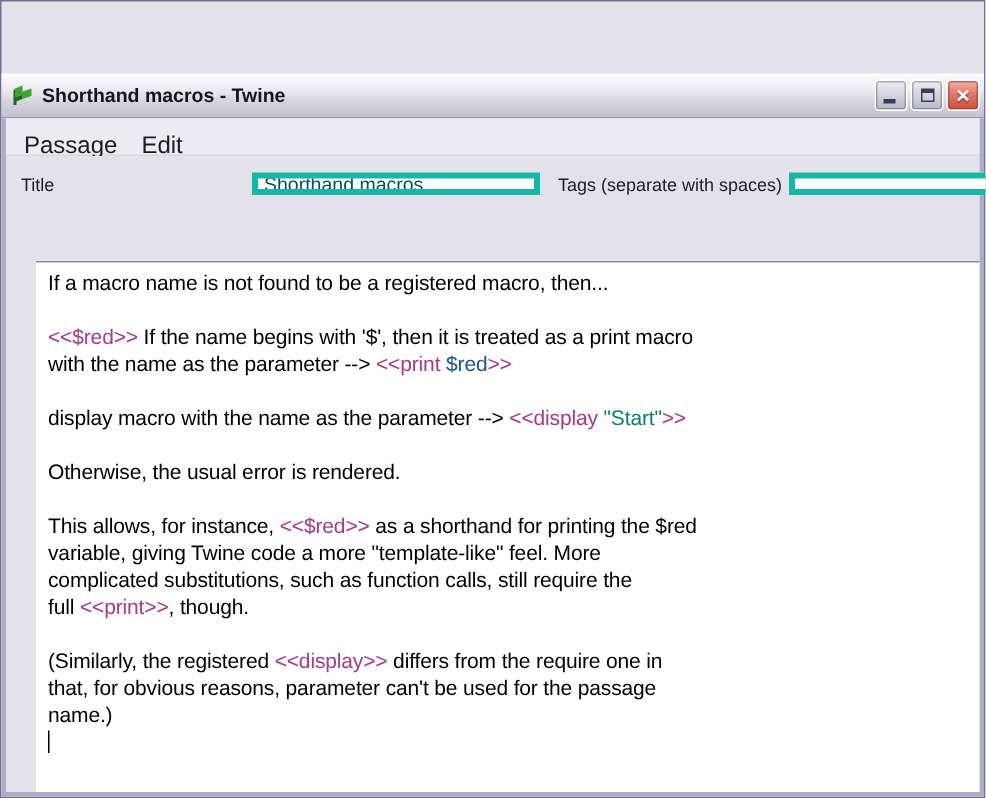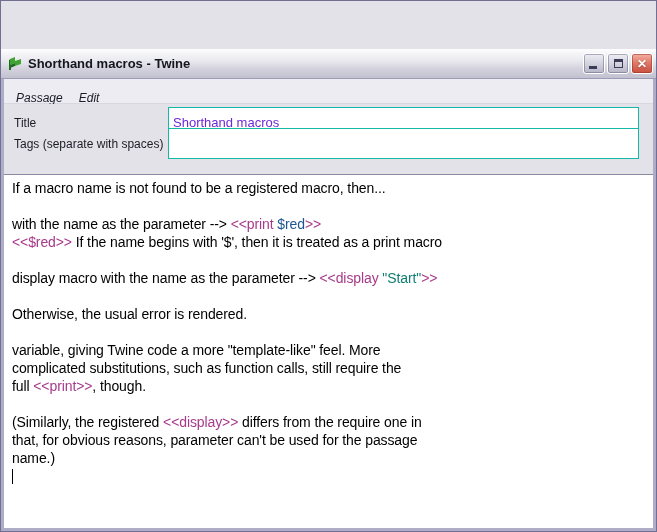--- a/index.html
+++ b/index.html
@@ -56,47 +56,47 @@
   }
 
   
   .menubar{
     height:25px;flex:0 0 25px;
     background:#edecf2;
     border-bottom:1px solid #d9d8e2;
     display:flex;align-items:center;padding:0 4px;
   }
   .menu-item{
-    font-size:12px;color:#1c1c26;padding:18px 8px 4px 8px;white-space:nowrap;font-style:italic;
+    font-size:16px;color:#1c1c26;padding:18px 8px 4px 8px;white-space:nowrap;
   }
 
   
   .form-area{
     flex:0 0 70px;height:70px;background:#e3e2e9;
     padding:8px 14px 17px 10px;
-    display:flex;flex-direction:column;
+    display:flex;flex-direction:row;gap:12px;
   }
   .form-row{display:flex;align-items:center;height:21px;}
   .form-label{
     flex:0 0 154px;font-size:12px;color:#1c1c26;white-space:nowrap;
   }
   .form-input{
-    flex:1 1 auto;height:31px;
-    border:1px solid #14b8a6;background:#fff;
-    font-family:"Liberation Sans",sans-serif;font-size:13px;color:#6d28d9;
+    flex:1 1 auto;height:15px;
+    border:4px solid #14b8a6;background:#fff;
+    font-family:"Liberation Sans",sans-serif;font-size:13px;color:#0c4a6e;
     padding:1px 4px;outline:none;border-radius:0;
   }
 
   
   .editor{
     flex:1 1 auto;background:#fff;
     border-top:1px solid #8a88a5;
     padding:4px 8px;overflow:hidden;
     font-size:14px;line-height:18px;color:#000;
-    letter-spacing:-0.1px;cursor:text;
+    letter-spacing:-0.1px;cursor:text;margin-left:20px;
   }
   .ed-line{white-space:pre;height:18px;}
   .seg-plain{color:#000;}
   .seg-macro{color:var(--macro,#a73a8a);}
   .seg-variable{color:var(--variable,#1c5590);}
   .seg-string{color:var(--string,#0e7d72);}
   .caret{
     display:inline-block;width:1px;height:15px;background:#000;
     vertical-align:text-bottom;
   }
@@ -140,27 +140,28 @@
       </div>
       <div class="form-row">
         <label class="form-label">Tags (separate with spaces)</label>
         <input class="form-input" type="text" value="" style="">
       </div>
     </div>
 
     <div class="editor" id="editor">
         <div class="ed-line"><span class="seg-plain">If a macro name is not found to be a registered macro, then...</span></div>
         <div class="ed-line"></div>
+        <div class="ed-line"><span class="seg-macro">&lt;&lt;$red&gt;&gt;</span><span class="seg-plain"> If the name begins with '$', then it is treated as a print macro</span></div>
         <div class="ed-line"><span class="seg-plain">with the name as the parameter --&gt; </span><span class="seg-macro">&lt;&lt;print </span><span class="seg-variable">$red</span><span class="seg-macro">&gt;&gt;</span></div>
-        <div class="ed-line"><span class="seg-macro">&lt;&lt;$red&gt;&gt;</span><span class="seg-plain"> If the name begins with '$', then it is treated as a print macro</span></div>
         <div class="ed-line"></div>
         <div class="ed-line"><span class="seg-plain">display macro with the name as the parameter --&gt; </span><span class="seg-macro">&lt;&lt;display </span><span class="seg-string">"Start"</span><span class="seg-macro">&gt;&gt;</span></div>
         <div class="ed-line"></div>
         <div class="ed-line"><span class="seg-plain">Otherwise, the usual error is rendered.</span></div>
         <div class="ed-line"></div>
+        <div class="ed-line"><span class="seg-plain">This allows, for instance, </span><span class="seg-macro">&lt;&lt;$red&gt;&gt;</span><span class="seg-plain"> as a shorthand for printing the $red</span></div>
         <div class="ed-line"><span class="seg-plain">variable, giving Twine code a more "template-like" feel. More</span></div>
         <div class="ed-line"><span class="seg-plain">complicated substitutions, such as function calls, still require the</span></div>
         <div class="ed-line"><span class="seg-plain">full </span><span class="seg-macro">&lt;&lt;print&gt;&gt;</span><span class="seg-plain">, though.</span></div>
         <div class="ed-line"></div>
         <div class="ed-line"><span class="seg-plain">(Similarly, the registered </span><span class="seg-macro">&lt;&lt;display&gt;&gt;</span><span class="seg-plain"> differs from the require one in</span></div>
         <div class="ed-line"><span class="seg-plain">that, for obvious reasons, parameter can't be used for the passage</span></div>
         <div class="ed-line"><span class="seg-plain">name.)</span></div>
         <div class="ed-line"><span class="caret"></span></div>
       </div>
 

